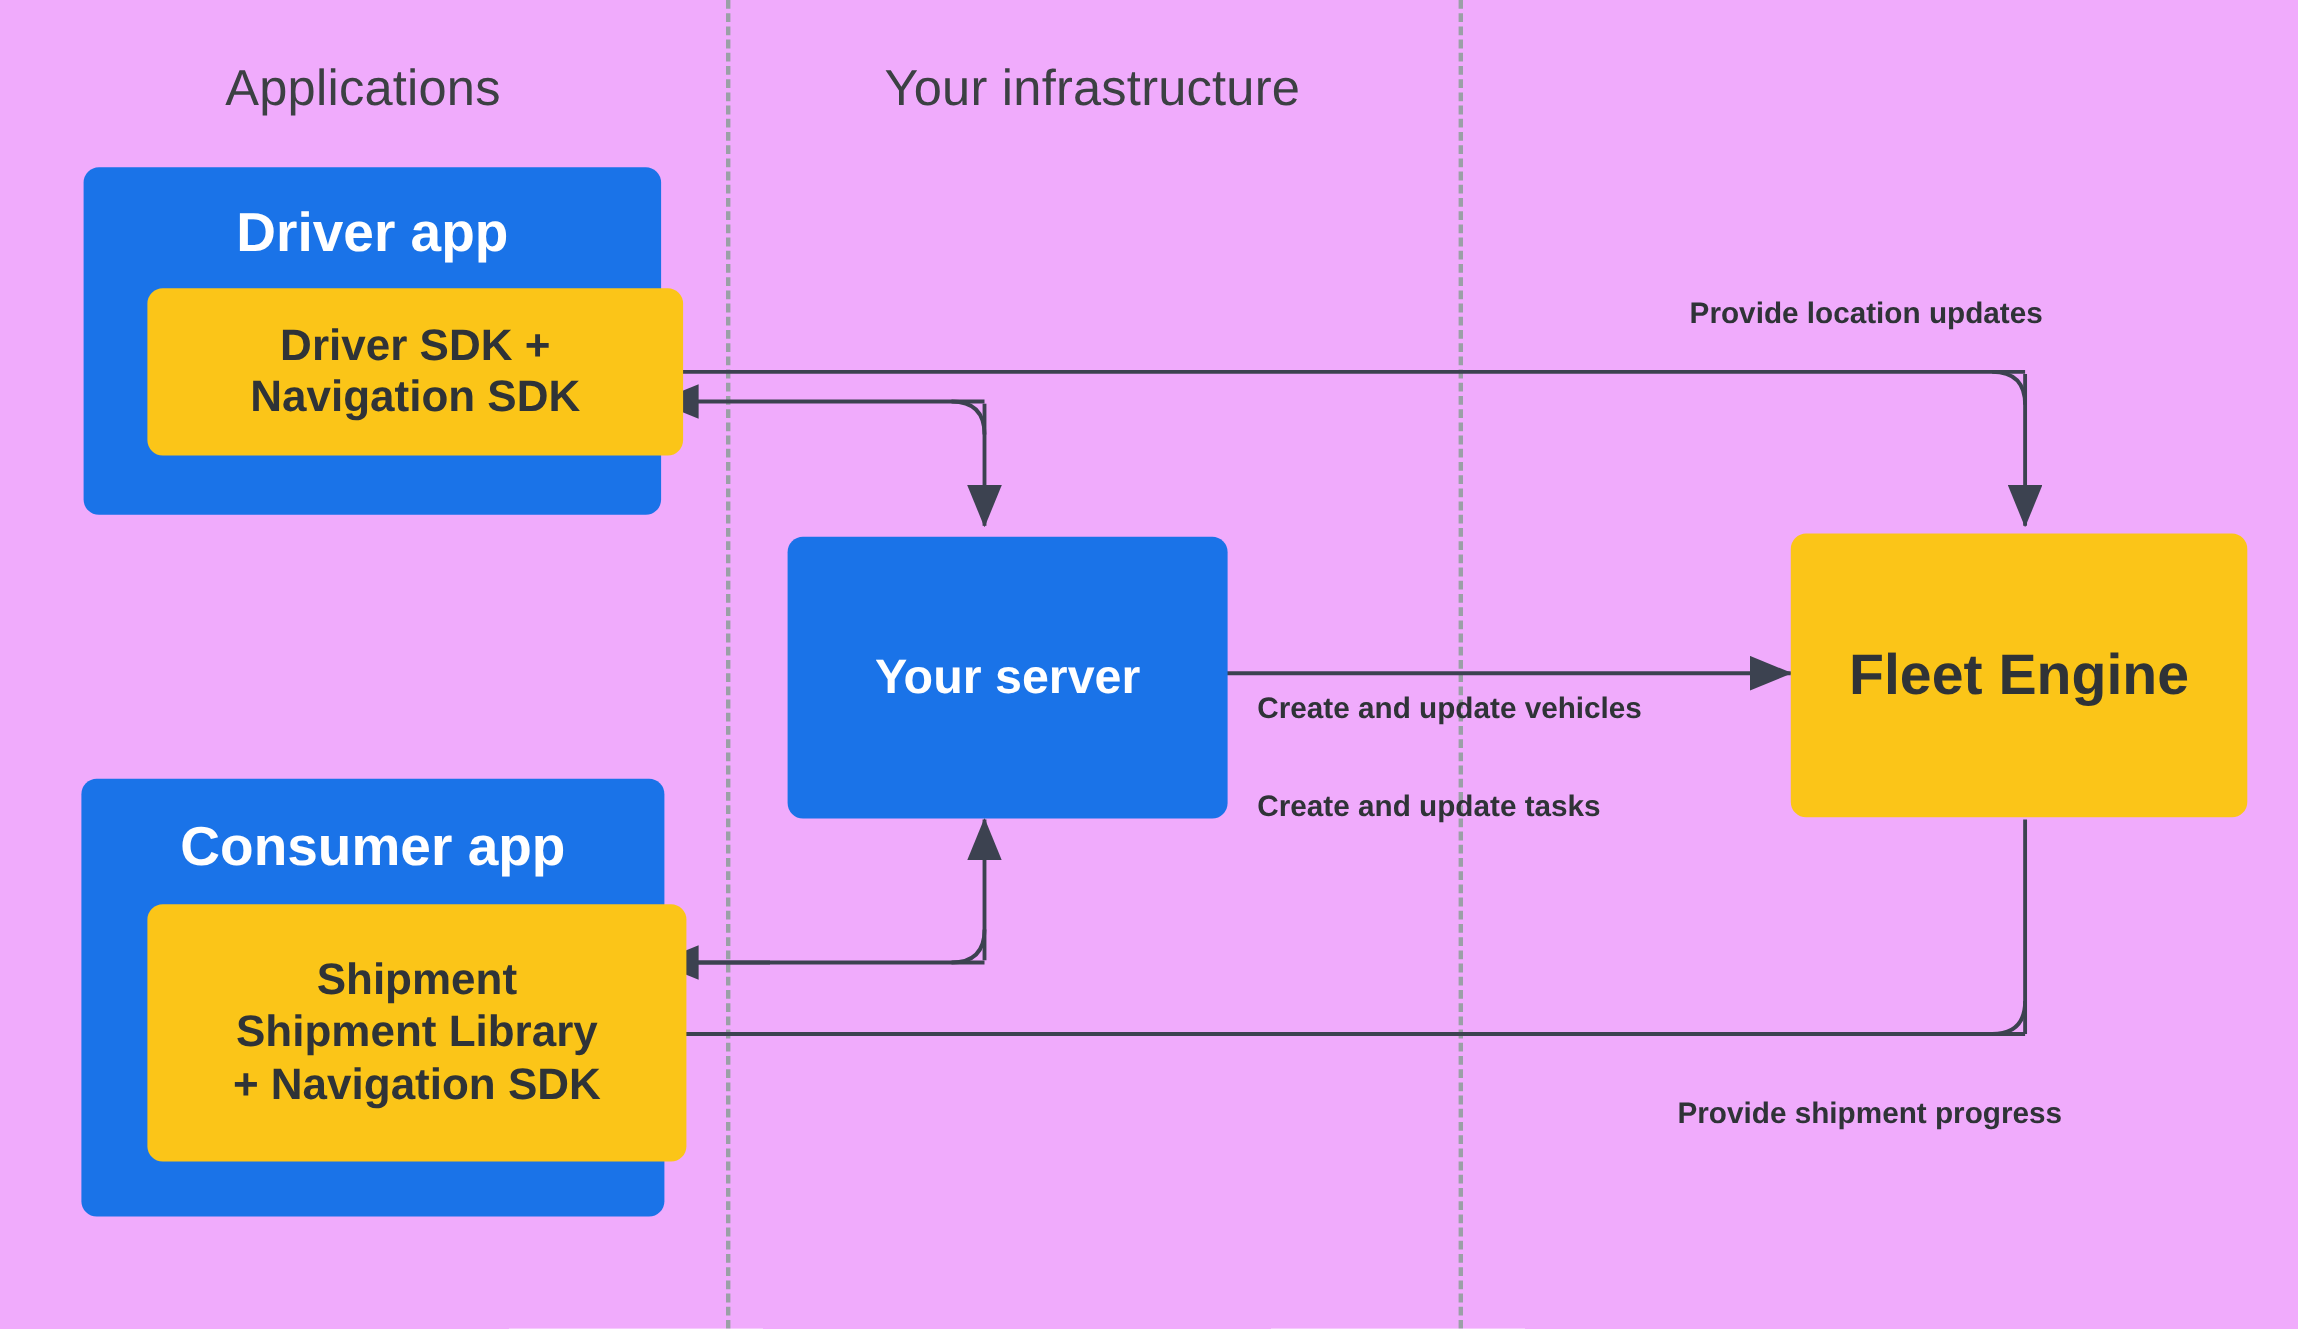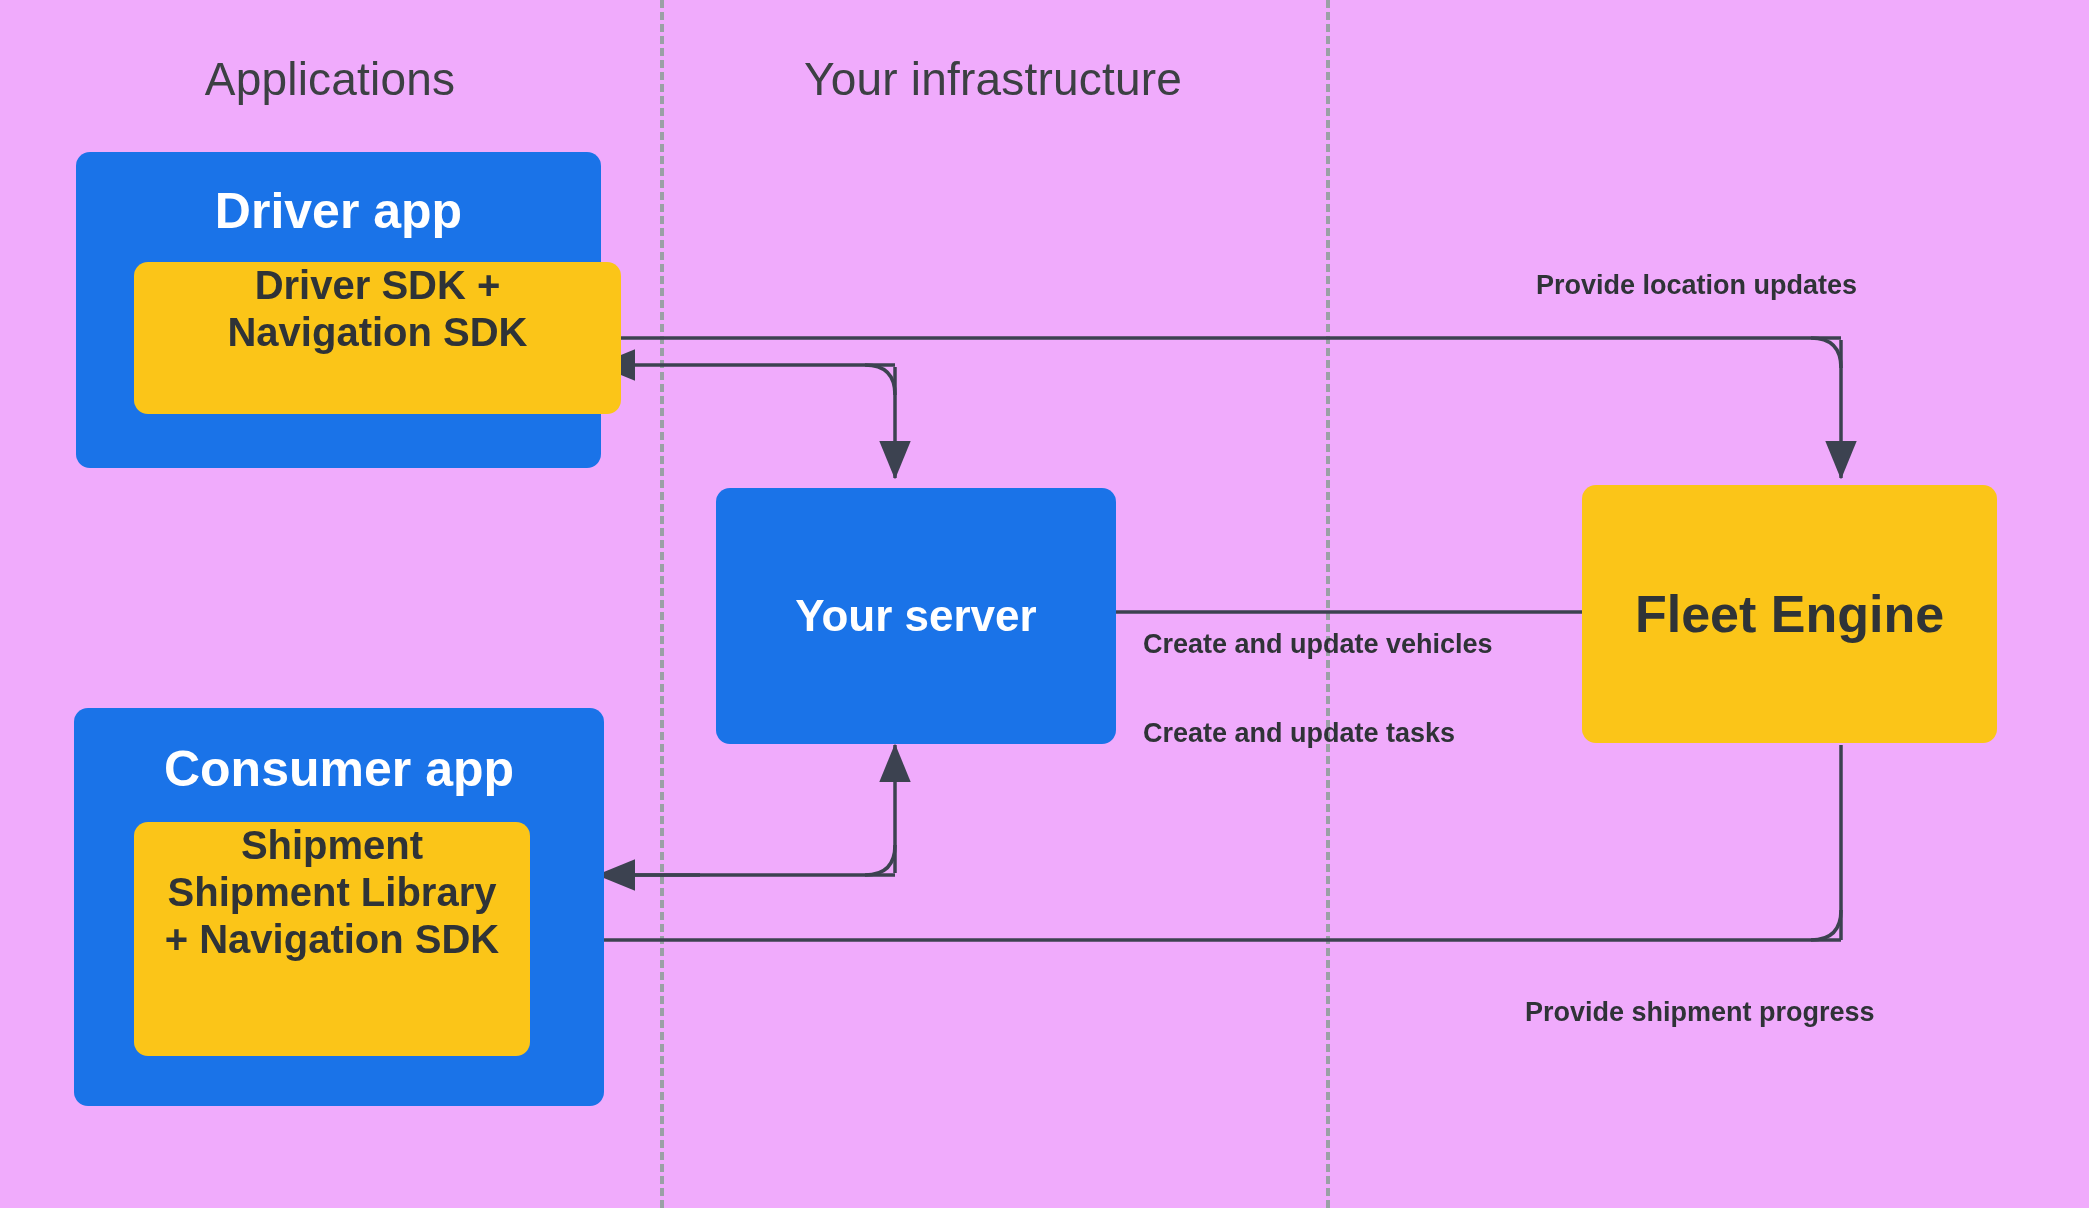--- a/index.html
+++ b/index.html
@@ -76,23 +76,24 @@
   .sdk-box {
     position: absolute;
     box-sizing: border-box;
     background: #fbc518;
     border-radius: 14px;
     color: #2f3337;
     font-weight: 700;
     font-size: 40px;
     line-height: 1.18;
     display: flex;
+    align-items: center;
     justify-content: center;
     text-align: center;
-    padding: 0 10px;
+    padding: 16px 10px;
   }
   .sdk-box span { display: block; }
 
   .server-label {
     font-weight: 700;
     font-size: 44px;
     color: #ffffff;
     white-space: nowrap;
   }
   .engine-label {
@@ -169,34 +170,34 @@
     <div class="sdk-box" style="left:58px; top:110px; width:487px; height:152px;">
       <div>
         <span>Driver SDK +</span>
         <span>Navigation SDK</span>
       </div>
     </div>
   </div>
 
   <div class="box box-blue app-box" style="left:58px; top:708px; width:530px; height:398px;">
     <div class="app-title" style="top:32px;">Consumer app</div>
-    <div class="sdk-box" style="left:60px; top:114px; width:396px; height:234px;">
+    <div class="sdk-box" style="left:60px; top:114px; width:490px; height:234px;">
       <div>
         <span>Shipment</span>
         <span>Shipment Library</span>
         <span>+ Navigation SDK</span>
       </div>
     </div>
   </div>
 
   <div class="box box-blue" style="left:700px; top:488px; width:400px; height:256px;">
     <span class="server-label">Your server</span>
   </div>
 
-  <div class="box box-yellow" style="left:1582px; top:485px; width:415px; height:258px;">
+  <div class="box box-yellow" style="left:1628px; top:485px; width:415px; height:258px;">
     <span class="engine-label">Fleet Engine</span>
   </div>
 
   <div class="flow-label" style="left:1536px; top:268px;">Provide location updates</div>
 
   <div class="flow-label" style="left:1143px; top:627px;">Create and update vehicles</div>
 
   <div class="flow-label" style="left:1143px; top:672px;margin-top:44px;">Create and update tasks</div>
 
   <div class="flow-label" style="left:1525px; top:995px;">Provide shipment progress</div>

